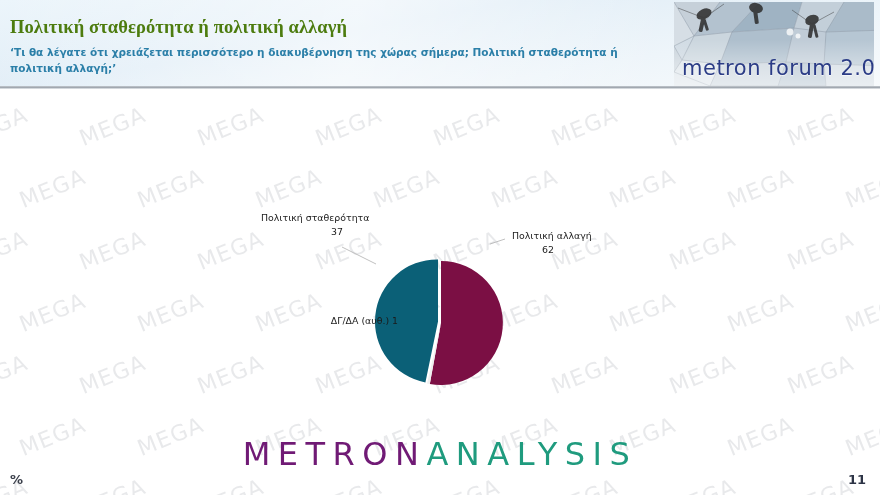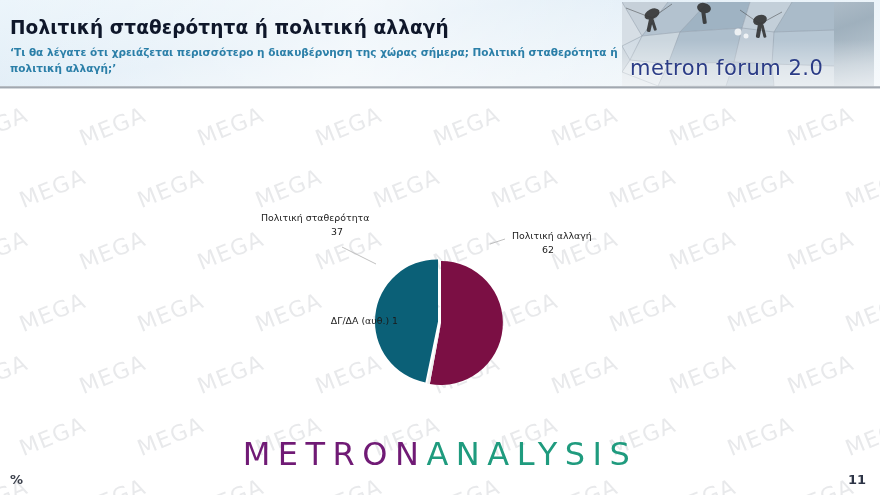--- a/index.html
+++ b/index.html
@@ -55,40 +55,41 @@
     left: 0; top: 86px;
     width: 880px; height: 3px;
     background: linear-gradient(to bottom, #c9ced4 0%, #9aa1a9 45%, #eceff2 100%);
     z-index: 11;
   }
   #title {
     position: absolute;
     left: 10px; top: 17px;
     font-size: 18.5px;
     font-weight: bold;
-    color: #0f172a;
+    color: #4d7c0f;
     letter-spacing: 0.1px;
     z-index: 12;
+    font-family: Liberation Serif, serif;
   }
   #subtitle {
     position: absolute;
     left: 10px; top: 44px;
     width: 640px;
     font-size: 10.5px;
     font-weight: bold;
     line-height: 1.55;
     color: #2b7fa8;
     z-index: 12;
   }
 
   
   #forum-logo {
     position: absolute;
     right: 6px; top: 2px;
-    width: 252px; height: 84px;
+    width: 200px; height: 84px;
     overflow: hidden;
     z-index: 14;
     background: linear-gradient(160deg,#cdd6dd 0%, #b9c5d0 30%, #9fb0bd 60%, #c7d2db 100%);
   }
   #forum-logo-text {
     position: absolute;
     left: 8px; bottom: 6px;
     font-family: "DejaVu Sans", "Liberation Sans", sans-serif;
     font-size: 21px;
     font-weight: 400;

